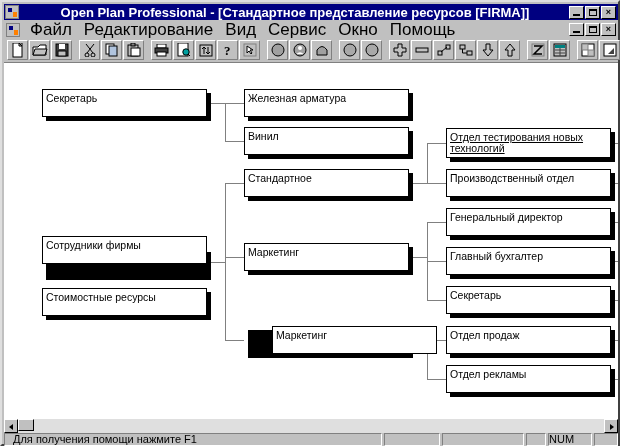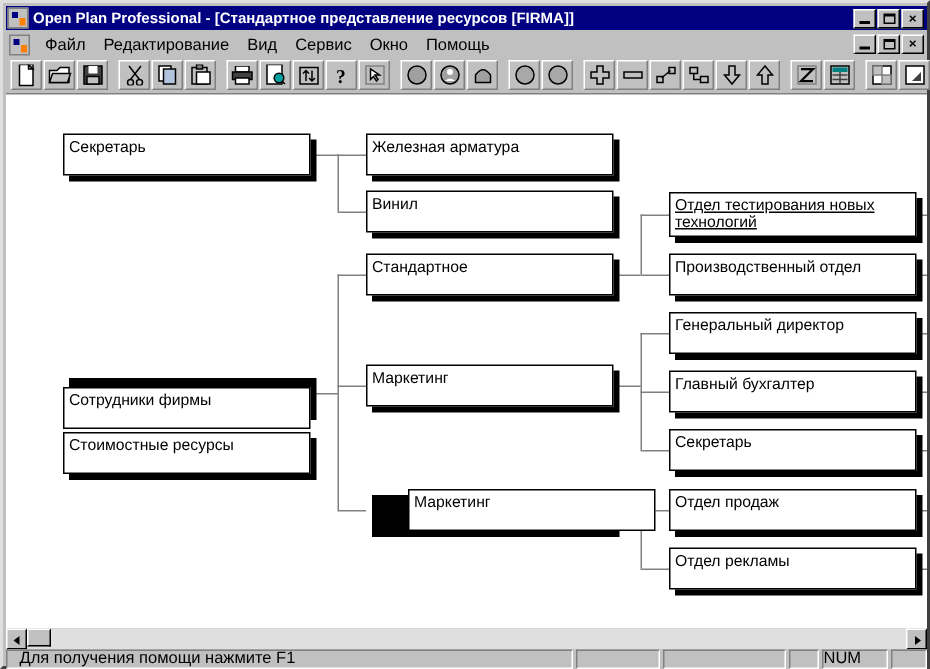--- a/index.html
+++ b/index.html
@@ -14,42 +14,42 @@
        border-left:2px solid #dfdfdf;border-top:2px solid #dfdfdf;
        border-right:2px solid #404040;border-bottom:2px solid #404040;}
 
   
   .titlebar{position:absolute;left:2px;top:2px;width:614px;height:16px;
     background:#000080;display:flex;align-items:center;}
   .tb-icon{width:14px;height:14px;margin-left:1px;margin-right:3px;flex:0 0 auto;position:relative;
     background:#c0c0c0;border:1px solid #808080;box-sizing:border-box;}
   .tb-icon:before{content:"";position:absolute;left:2px;top:2px;width:4px;height:4px;background:#000080;}
   .tb-icon:after{content:"";position:absolute;left:7px;top:6px;width:4px;height:5px;background:#ff8000;}
-  .tb-title{color:#fff;font-weight:bold;font-size:10px;white-space:nowrap;overflow:hidden;flex:1 1 auto;
-    letter-spacing:0px;}
+  .tb-title{color:#fff;font-weight:bold;font-size:13px;white-space:nowrap;overflow:hidden;flex:1 1 auto;
+    letter-spacing:0px;text-align:center;}
   .tb-btns{display:flex;gap:0px;margin-right:2px;flex:0 0 auto;}
   .winbtn{width:15px;height:13px;background:#c0c0c0;
     border-left:1px solid #ffffff;border-top:1px solid #ffffff;
     border-right:1px solid #000000;border-bottom:1px solid #000000;
     box-sizing:border-box;position:relative;margin-left:1px;
     font-size:9px;line-height:11px;text-align:center;font-family:"Liberation Sans",sans-serif;
     color:#000;overflow:hidden;}
   .winbtn.min:after{content:"";position:absolute;left:3px;bottom:2px;width:7px;height:2px;background:#000;}
   .winbtn.max:after{content:"";position:absolute;left:3px;top:2px;width:8px;height:7px;
     border:1px solid #000;border-top-width:2px;box-sizing:border-box;}
   .winbtn.close{font-weight:bold;}
 
   
   .menubar{position:absolute;left:2px;top:19px;width:614px;height:17px;background:#c0c0c0;
     display:flex;align-items:center;}
   .mdi-icon{width:14px;height:14px;margin:0 4px 0 2px;flex:0 0 auto;position:relative;
     background:#c0c0c0;border:1px solid #808080;box-sizing:border-box;}
   .mdi-icon:before{content:"";position:absolute;left:2px;top:2px;width:4px;height:4px;background:#000080;}
   .mdi-icon:after{content:"";position:absolute;left:7px;top:6px;width:4px;height:5px;background:#ff8000;}
-  .menu-item{padding:1px 6px;font-size:11px;white-space:nowrap;cursor:default;}
+  .menu-item{padding:1px 6px;font-size:17px;white-space:nowrap;cursor:default;}
   .menu-spacer{flex:1 1 auto;}
   .mdi-btns{display:flex;margin-right:2px;}
 
   
   .toolbar{position:absolute;left:2px;top:37px;width:614px;height:22px;background:#c0c0c0;
     display:flex;align-items:center;padding-left:3px;box-sizing:border-box;}
   .tbtn{width:21px;height:20px;background:#c0c0c0;
     border-left:1px solid #ffffff;border-top:1px solid #ffffff;
     border-right:1px solid #808080;border-bottom:1px solid #808080;
     box-sizing:border-box;position:relative;margin-right:1px;flex:0 0 auto;
@@ -325,21 +325,21 @@
         <div class="link h" style="left: 607px; top: 80px; width: 7px;"></div>
         <div class="link h" style="left: 607px; top: 120px; width: 7px;"></div>
         <div class="link h" style="left: 607px; top: 159px; width: 7px;"></div>
         <div class="link h" style="left: 607px; top: 198px; width: 7px;"></div>
         <div class="link h" style="left: 607px; top: 237px; width: 7px;"></div>
         <div class="link h" style="left: 607px; top: 277px; width: 7px;"></div>
         <div class="link h" style="left: 607px; top: 316px; width: 7px;"></div>
         <div class="nshadow" style="left: 42px; top: 30px; width: 165px; height: 28px;"></div>
         <div class="node" style="left: 38px; top: 26px; width: 165px; height: 28px;"><span>Секретарь</span></div>
         <div class="nshadow" style="left: 42px; top: 189px; width: 165px; height: 28px;"></div>
-        <div class="node" style="left: 38px; top: 195px; width: 165px; height: 28px;"><span>Сотрудники фирмы</span></div>
+        <div class="node" style="left: 38px; top: 173px; width: 165px; height: 28px;"><span>Сотрудники фирмы</span></div>
         <div class="nshadow" style="left: 42px; top: 229px; width: 165px; height: 28px;"></div>
         <div class="node" style="left: 38px; top: 225px; width: 165px; height: 28px;"><span>Стоимостные ресурсы</span></div>
         <div class="nshadow" style="left: 244px; top: 30px; width: 165px; height: 28px;"></div>
         <div class="node" style="left: 240px; top: 26px; width: 165px; height: 28px;"><span>Железная арматура</span></div>
         <div class="nshadow" style="left: 244px; top: 68px; width: 165px; height: 28px;"></div>
         <div class="node" style="left: 240px; top: 64px; width: 165px; height: 28px;"><span>Винил</span></div>
         <div class="nshadow" style="left: 244px; top: 110px; width: 165px; height: 28px;"></div>
         <div class="node" style="left: 240px; top: 106px; width: 165px; height: 28px;"><span>Стандартное</span></div>
         <div class="nshadow" style="left: 244px; top: 184px; width: 165px; height: 28px;"></div>
         <div class="node" style="left: 240px; top: 180px; width: 165px; height: 28px;"><span>Маркетинг</span></div>

